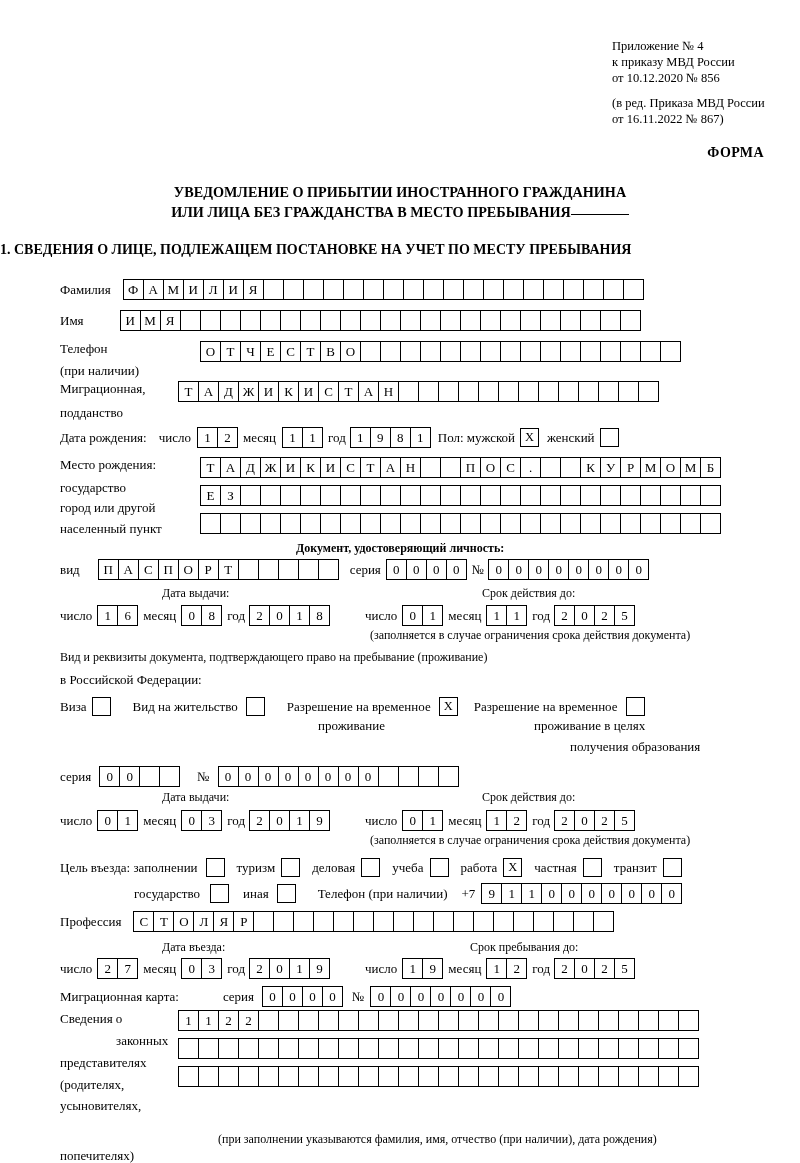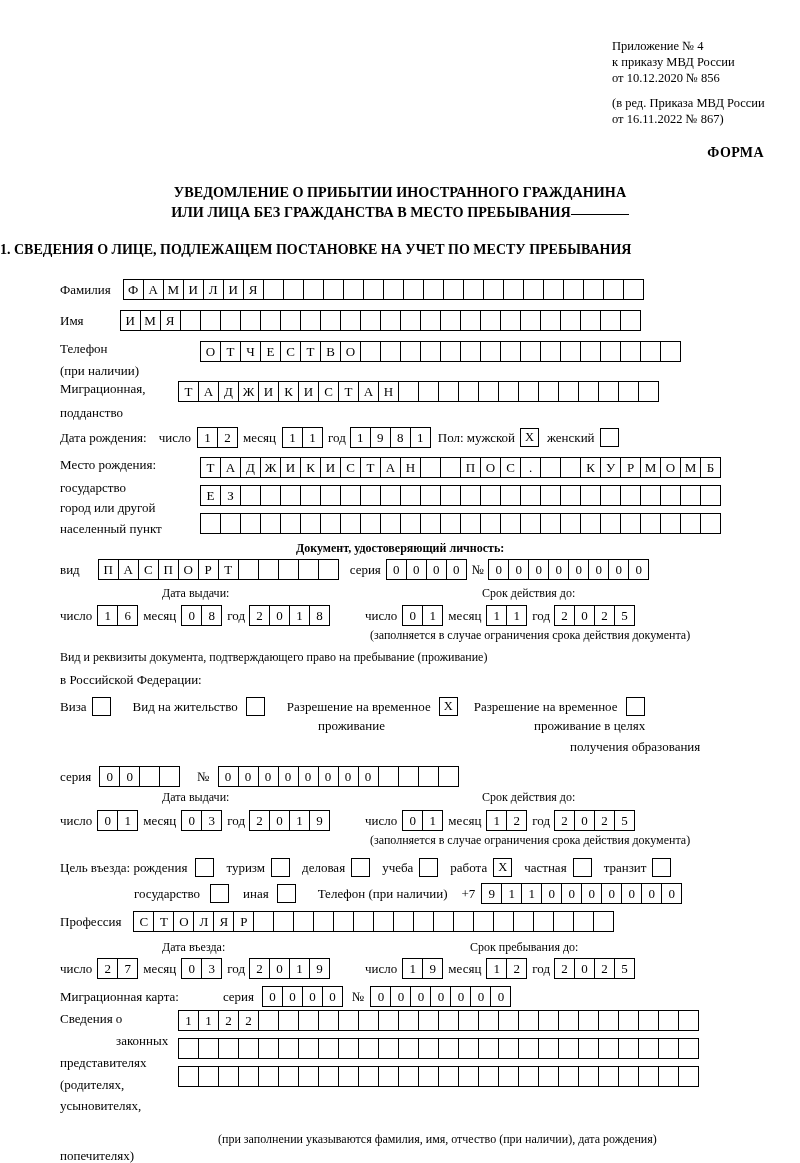--- a/index.html
+++ b/index.html
@@ -600,21 +600,21 @@
           <div class="bx">2</div>
           <div class="bx">0</div>
           <div class="bx">2</div>
           <div class="bx">5</div>
         </div>
       </div>
       <div class="row" style="top: 833px; left: 370px;">
         <span class="note">(заполняется в случае ограничения срока действия документа)</span>
       </div>
       <div class="row" style="top: 858px; left: 60px;">
-        <span class="lbl">Цель въезда: рождения</span>
+        <span class="lbl">Цель въезда: заполнении</span>
         <span style="display: inline-block; width: 8px;"></span>
         <span class="chk"></span>
         <span style="display: inline-block; width: 12px;"></span>
         <span class="lbl">туризм</span>
         <span style="display: inline-block; width: 6px;"></span>
         <span class="chk"></span>
         <span style="display: inline-block; width: 12px;"></span>
         <span class="lbl">деловая</span>
         <span style="display: inline-block; width: 6px;"></span>
         <span class="chk"></span>

